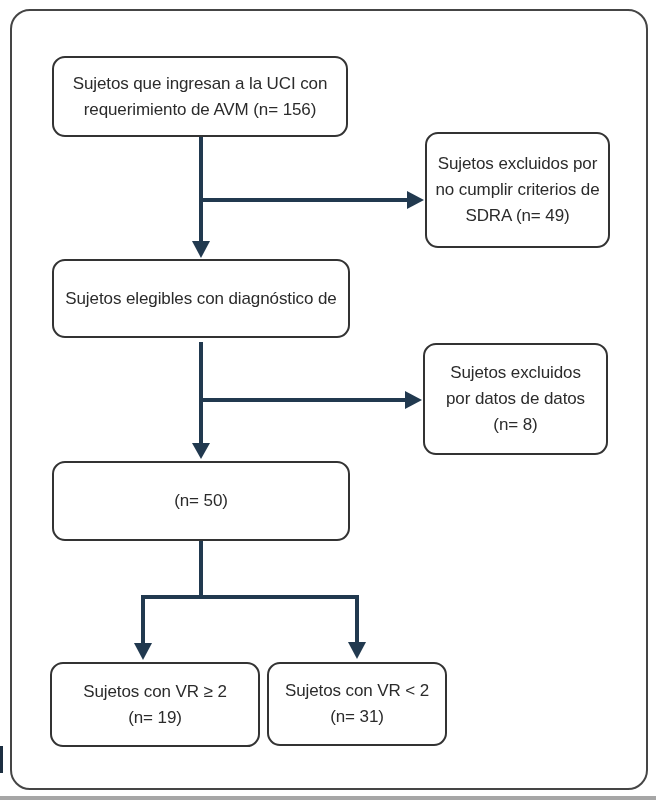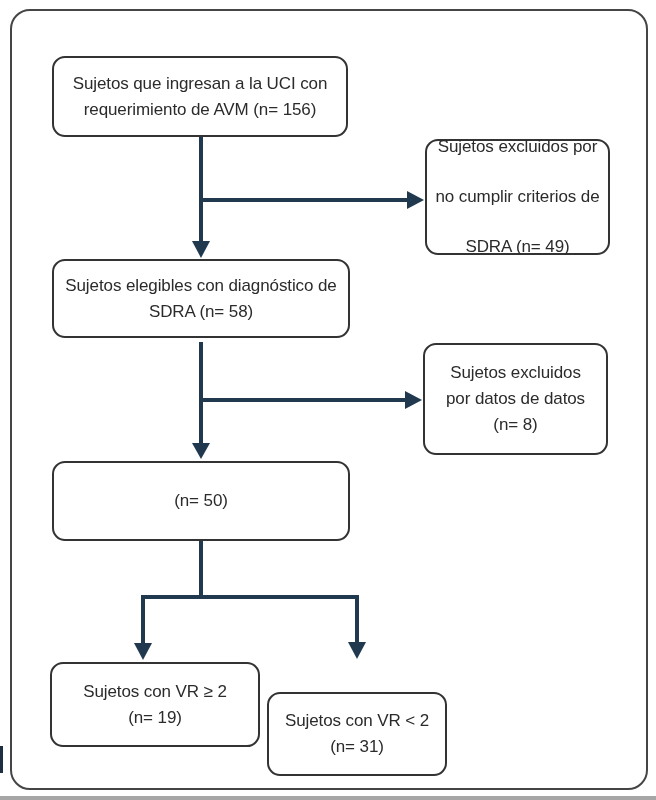--- a/index.html
+++ b/index.html
@@ -78,47 +78,46 @@
       <polygon points="134,643 152,643 143,660"></polygon>
       <polygon points="348,642 366,642 357,659"></polygon>
     </g>
   </svg>
 
   <div class="node" style="left:52px;top:56px;width:296px;height:81px;">
     <div class="ln">Sujetos que ingresan a la UCI con</div>
     <div class="ln">requerimiento de AVM (n= 156)</div>
   </div>
 
-  <div class="node" style="left:425px;top:139px;width:185px;height:116px;gap:24px;">
+  <div class="node" style="left:425px;top:132px;width:185px;height:116px;">
     <div class="ln">Sujetos excluidos por</div>
     <div class="ln">no cumplir criterios de</div>
     <div class="ln">SDRA (n= 49)</div>
   </div>
 
   <div class="node" style="left:52px;top:259px;width:298px;height:79px;">
     <div class="ln">Sujetos elegibles con diagnóstico de</div>
-    <div class="ln">SDRA (n= 58)</div>
   </div>
 
   <div class="node" style="left:423px;top:343px;width:185px;height:112px;">
     <div class="ln">Sujetos excluidos</div>
     <div class="ln">por datos de datos</div>
     <div class="ln">(n= 8)</div>
   </div>
 
   <div class="node" style="left:52px;top:461px;width:298px;height:80px;">
     <div class="ln">(n= 50)</div>
   </div>
 
   <div class="node" style="left:50px;top:662px;width:210px;height:85px;">
     <div class="ln">Sujetos con VR ≥ 2</div>
     <div class="ln">(n= 19)</div>
   </div>
 
-  <div class="node" style="left:267px;top:662px;width:180px;height:84px;margin-top:30px;">
+  <div class="node" style="left:267px;top:662px;width:180px;height:84px;">
     <div class="ln">Sujetos con VR &lt; 2</div>
     <div class="ln">(n= 31)</div>
   </div>
 
   <div class="artifact"></div>
   <div class="bottom-bar"></div>
 
 </div>
 
 </body></html>

